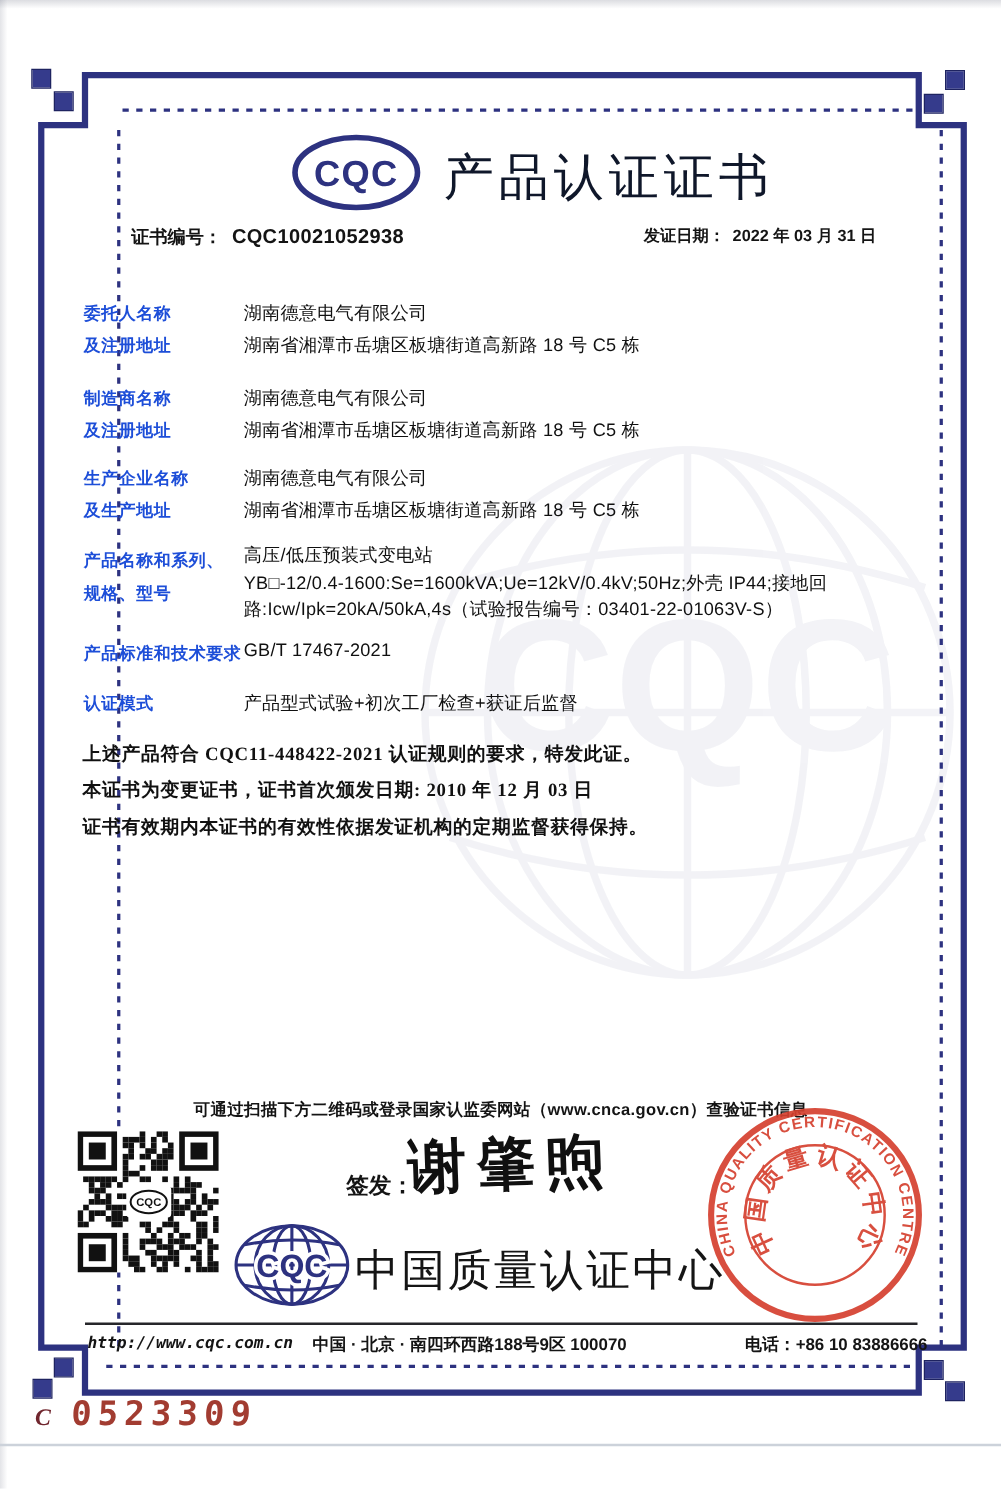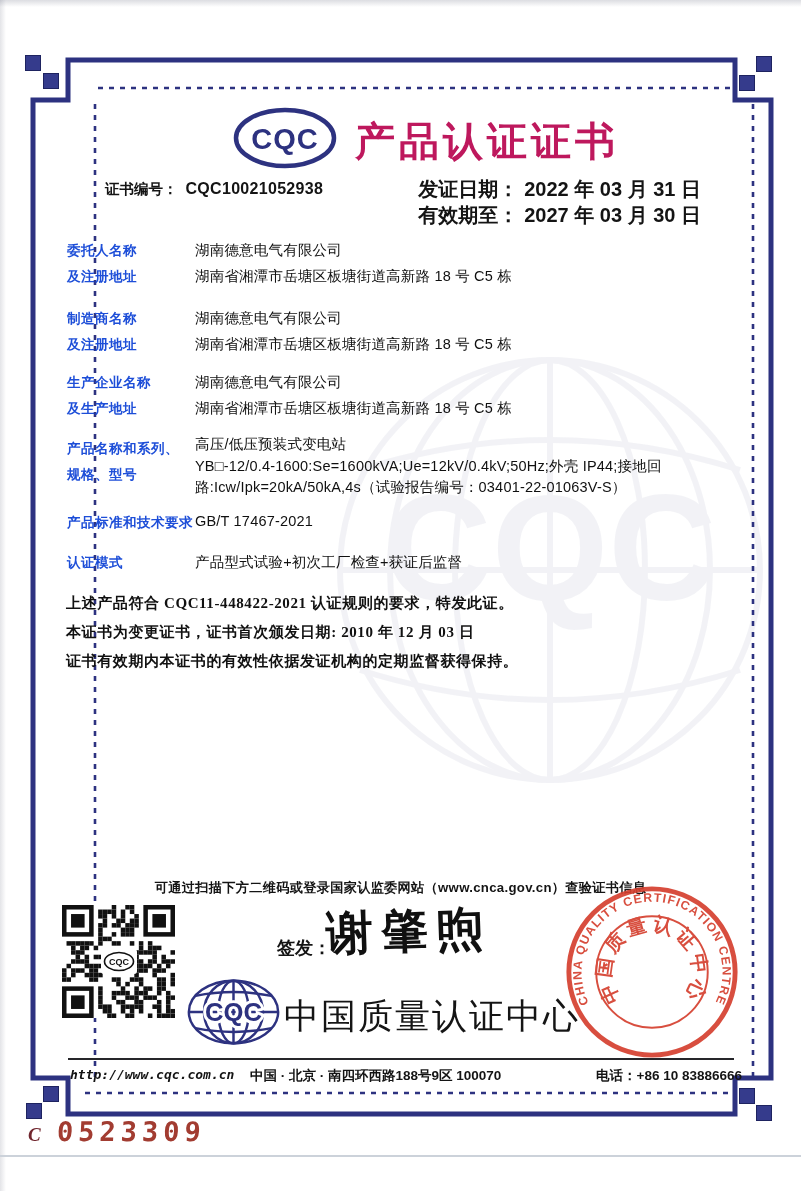--- a/index.html
+++ b/index.html
@@ -6,25 +6,25 @@
   body{width:801px;height:1191px;position:relative;overflow:hidden;
        font-family:"Liberation Sans", sans-serif;color:#141414;}
   .abs{position:absolute;}
   .lbl{font-size:13.5px;font-weight:700;color:#1d4ed8;letter-spacing:.5px;}
   .val{font-size:14.5px;font-weight:500;color:#101010;letter-spacing:.2px;}
   .page-shadow-top{left:0;top:0;width:801px;height:7px;
      background:linear-gradient(to bottom,rgba(60,65,90,.18),rgba(60,65,90,0));}
   .page-shadow-left{left:0;top:0;width:6px;height:1191px;
      background:linear-gradient(to right,rgba(60,65,90,.14),rgba(60,65,90,0));}
   .corner-sq{width:14px;height:14px;background:#353b8c;outline:1px solid #1e2360;}
-  .title{font-size:40px;font-weight:700;letter-spacing:4px;color:#be185d;}
+  .title{font-size:40px;font-weight:400;letter-spacing:4px;color:#0f172a;}
   .certno{font-size:15px;}
   .certno .label{font-family:"Liberation Serif", serif;font-weight:700;font-size:14.5px;}
   .certno .value{font-size:16px;font-weight:700;letter-spacing:.3px;margin-left:8px;}
-  .dates{font-size:20px;line-height:26px;text-align:left;}
+  .dates{font-size:13px;line-height:26px;text-align:left;}
   .dates .label{font-family:"Liberation Serif", serif;font-weight:700;}
   .dates .value{font-weight:600;margin-left:6px;}
   .stmt{font-family:"Liberation Serif", serif;font-size:15px;font-weight:600;
         letter-spacing:.6px;color:#111;}
   .note{font-size:13.2px;font-weight:700;letter-spacing:.3px;}
   .sign-label{font-family:"Liberation Serif", serif;font-size:18px;font-weight:700;}
   .signature{font-family:"Liberation Serif", serif;font-size:47px;font-weight:700;
              letter-spacing:8px;transform:rotate(-2deg);color:#101010;}
   .issuer-name{font-size:35px;font-weight:500;letter-spacing:2px;color:#151515;}
   .footer-rule{background:#26262a;height:2px;}
@@ -83,23 +83,20 @@
 </svg>
 <div class="abs title" style="left:355px;top:114px;">产品认证证书</div>
 
 <div class="abs certno" style="left:105px;top:180px;">
   <span class="label">证书编号：</span><span class="value">CQC10021052938</span>
 </div>
 
 <div class="abs dates" style="right:100px;top:176px;">
   <div>
     <span class="label">发证日期：</span><span class="value">2022 年 03 月 31 日</span>
-  </div>
-  <div>
-    <span class="label">有效期至：</span><span class="value">2027 年 03 月 30 日</span>
   </div>
 </div>
 
 <div class="abs lbl" style="left:67px;top:242px;">委托人名称</div>
 <div class="abs val" style="left:195px;top:241px;">湖南德意电气有限公司</div>
 <div class="abs lbl" style="left:67px;top:268px;">及注册地址</div>
 <div class="abs val" style="left:195px;top:267px;">湖南省湘潭市岳塘区板塘街道高新路 18 号 C5 栋</div>
 
 <div class="abs lbl" style="left:67px;top:310px;">制造商名称</div>
 <div class="abs val" style="left:195px;top:309px;">湖南德意电气有限公司</div>

